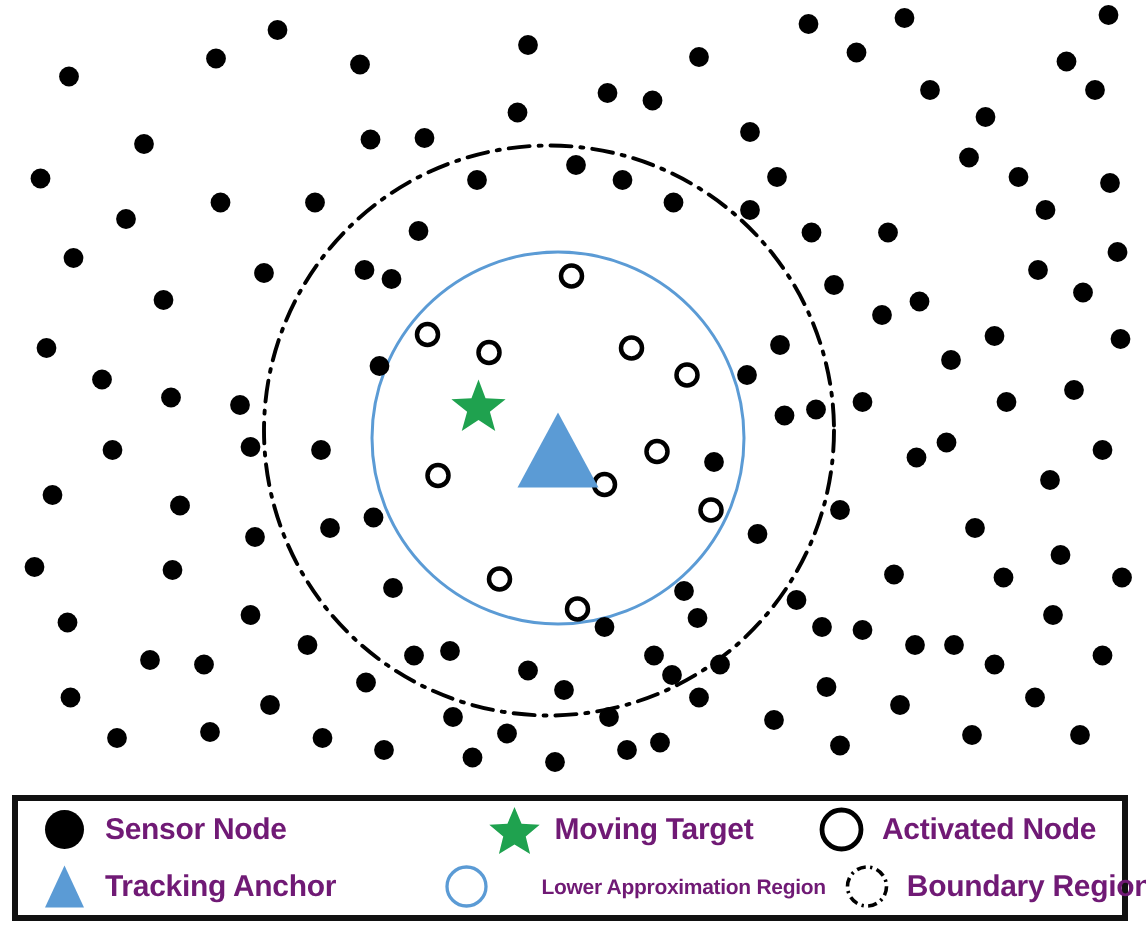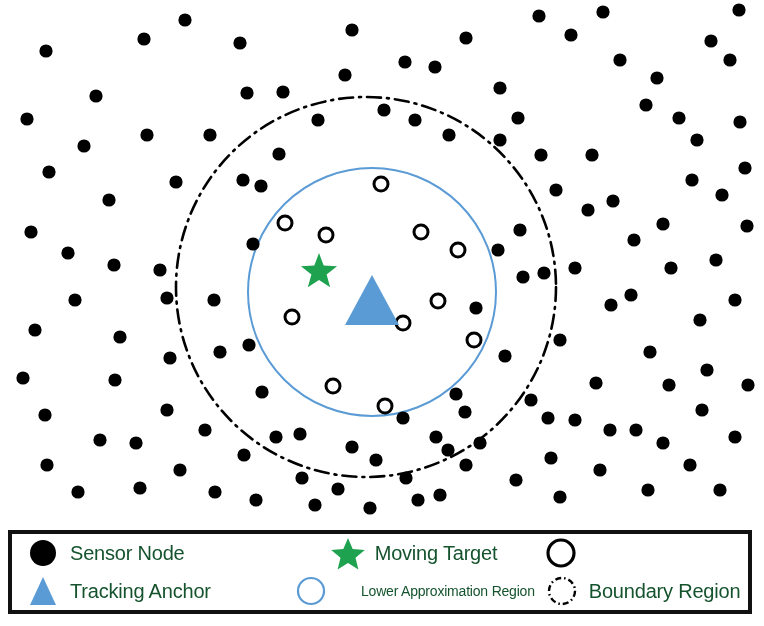--- a/index.html
+++ b/index.html
@@ -37,22 +37,22 @@
     box-sizing:border-box;
   }
   .legend-cell .sym{
     width:54px;
     display:flex;
     align-items:center;
     justify-content:center;
     flex:0 0 54px;
   }
   .legend-cell .txt{
-    font-weight:normal;
-    color:#14532d;
+    font-weight:bold;
+    color:#701a75;
     white-space:nowrap;
     letter-spacing:-0.2px;
   }
   .c1{flex:0 0 268px;}
   .c2{flex:0 0 250px;justify-content:center;}
   .c3{flex:0 0 218px;}
   .big{font-size:20px;}
   .small{font-size:14px;padding-left:23px;}
 </style>
 </head>
@@ -240,20 +240,21 @@
           </svg>
         </span>
         <span class="txt big">Moving Target</span>
       </div>
       <div class="legend-cell c3">
         <span class="sym">
           <svg width="40" height="34" viewBox="0 0 40 34">
               <circle cx="20" cy="17" r="13" fill="#fff" stroke="#000" stroke-width="3.2"></circle>
             </svg>
         </span>
+        <span class="txt big">Activated Node</span>
       </div>
     </div>
 
     <div class="legend-row">
       <div class="legend-cell c1">
         <span class="sym">
           <svg width="40" height="34" viewBox="0 0 40 34">
               <polygon points="20,3 33,31 7,31" fill="#5B9BD5"></polygon>
             </svg>
         </span>

